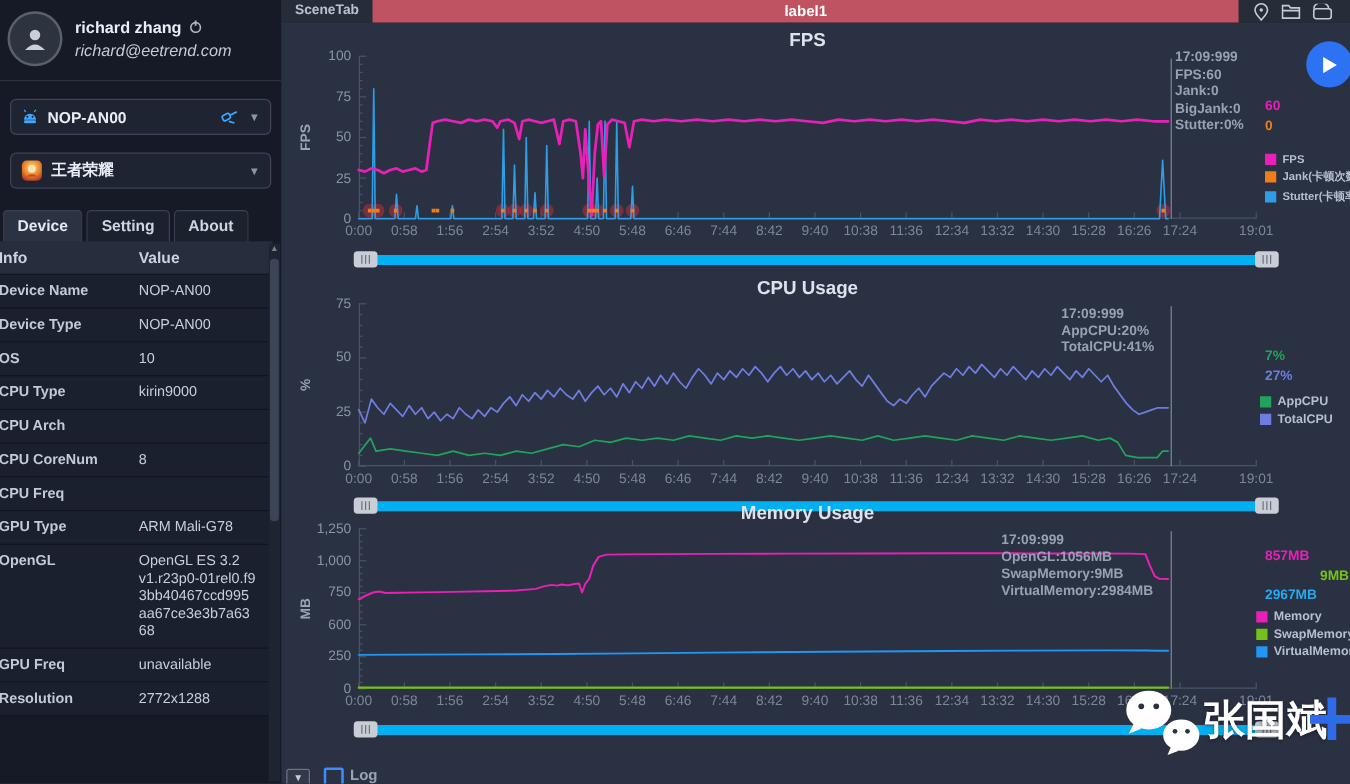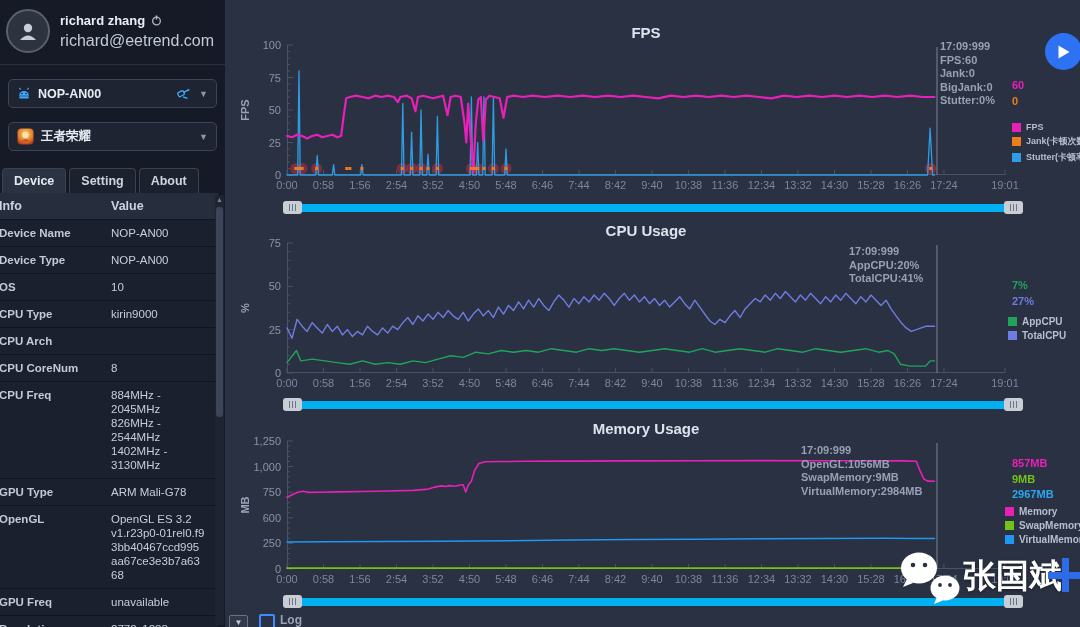--- a/index.html
+++ b/index.html
@@ -5,21 +5,21 @@
   html,body{margin:0;padding:0;background:#2a3142;overflow:hidden;}
   #app{position:relative;width:1080px;height:627px;font-family:"Liberation Sans",sans-serif;
        background:#2a3142;overflow:hidden;}
   
   #sidebar{position:absolute;left:0;top:0;width:225px;height:627px;background:#151a26;
            border-right:1px solid #0d1118;overflow:hidden;}
   .user-row{display:flex;align-items:center;gap:10px;padding:9px 6px 9px 6px;}
   .avatar{width:40px;height:40px;border-radius:50%;background:#2e3340;border:2px solid #59606e;
           display:flex;align-items:center;justify-content:center;flex:0 0 auto;}
   .user-name{color:#e9edf5;font-size:13px;font-weight:bold;display:flex;align-items:center;gap:6px;}
-  .user-email{color:#c3cad8;font-size:16px;margin-top:4px;}
+  .user-email{color:#c3cad8;font-size:13px;margin-top:4px;font-style:italic;}
   .side-divider{height:1px;background:#2a3040;margin:2px 0 0 0;}
   .selector{margin:14px 8px 0 8px;height:27px;background:#1e2431;border:1px solid #3c4457;
             border-radius:5px;display:flex;align-items:center;gap:7px;padding:0 8px;}
   .selector .lbl{color:#e9edf5;font-size:12.5px;font-weight:bold;flex:1;}
   .caret{color:#8d95a8;font-size:9px;}
   .tab-row{display:flex;gap:3px;margin:17px 0 0 2px;}
   .s-tab{font-size:12.5px;font-weight:bold;color:#cdd4e2;background:#1c212e;border:1px solid #3a4152;
          border-bottom:none;border-radius:4px 4px 0 0;padding:5px 11px 6px 11px;}
   .s-tab.active{background:#2b3242;color:#e4e9f2;}
   
@@ -57,21 +57,21 @@
   .leg-item{display:flex;align-items:center;gap:5px;margin-bottom:3px;color:#b6bfd0;}
   .leg-sq{width:9px;height:9px;flex:0 0 auto;}
   .scroll{position:absolute;left:58px;width:740px;height:13px;}
   .scroll .bar{position:absolute;left:3px;right:3px;top:3px;height:8px;background:#00b0f0;border-radius:4px;}
   .grip{position:absolute;top:0;width:19px;height:13px;background:#c9cdd6;border-radius:3px;
         display:flex;align-items:center;justify-content:center;gap:2px;}
   .grip i{display:block;width:1px;height:7px;background:#6d7482;}
   .grip.left{left:0;} .grip.right{right:0;}
   .chart[data-chart="0"]{top:22px;height:198px;}
   .chart[data-chart="1"]{top:220px;height:198px;text-decoration:underline;}
-  .chart[data-chart="2"]{top:418px;height:195px;}
+  .chart[data-chart="2"]{top:400px;height:195px;}
   .chart[data-chart="0"] .tooltip{left:715px;top:18px;}
   .chart[data-chart="1"] .tooltip{left:624px;top:25px;}
   .chart[data-chart="2"] .tooltip{left:576px;top:26px;}
   .chart[data-chart="0"] .vals{top:56px;}
   .chart[data-chart="1"] .vals{top:58px;}
   .chart[data-chart="2"] .vals{top:38px;}
   .chart[data-chart="0"] .legend{left:787px;top:100px;font-size:9px;}
   .chart[data-chart="1"] .legend{left:783px;top:96px;font-size:10px;}
   .chart[data-chart="2"] .legend{left:780px;top:88px;font-size:10px;}
   .chart[data-chart="0"] .scroll{top:179px;}
@@ -182,26 +182,20 @@
           </div>
           <div class="t-row">
             <div class="col-info">CPU Arch</div>
           </div>
           <div class="t-row">
             <div class="col-info">CPU CoreNum</div>
             <div class="col-val">8</div>
           </div>
           <div class="t-row">
             <div class="col-info">CPU Freq</div>
-            <div class="col-val">884MHz -
-2045MHz
-826MHz -
-2544MHz
-1402MHz -
-3130MHz</div>
           </div>
           <div class="t-row">
             <div class="col-info">GPU Type</div>
             <div class="col-val">ARM Mali-G78</div>
           </div>
           <div class="t-row">
             <div class="col-info">OpenGL</div>
             <div class="col-val">OpenGL ES 3.2
 v1.r23p0-01rel0.f9
 3bb40467ccd995
@@ -218,20 +212,38 @@
           </div>
         </div>
     </div>
     <div id="tbl-scroll">
       <div class="arr">▲</div>
       <div class="thumb"></div>
     </div>
   </div>
 
   <div id="main">
+    <div id="topbar">
+      <div id="scene-tab">SceneTab</div>
+      <div id="label-bar">label1</div>
+      <div id="top-icons">
+        <svg width="14" height="15" viewBox="0 0 14 15">
+          <path d="M7 1 a5 5 0 0 1 5 5 c0 3 -3.4 6 -5 8 c-1.6 -2 -5 -5 -5 -8 a5 5 0 0 1 5 -5 z" fill="none" stroke="#c5cbd6" stroke-width="1.3"></path>
+          <circle cx="7" cy="6" r="1.4" fill="#c5cbd6"></circle>
+        </svg>
+        <svg width="16" height="13" viewBox="0 0 16 13">
+          <path d="M1 3.5 v-2 h5 l1.5 1.8 h7 v8.2 h-13.5 z" fill="none" stroke="#c5cbd6" stroke-width="1.3"></path>
+          <path d="M1 5.5 h13.5" stroke="#c5cbd6" stroke-width="1.3"></path>
+        </svg>
+        <svg width="16" height="13" viewBox="0 0 16 13">
+          <path d="M1 4 a6 5 0 0 1 12 0" fill="none" stroke="#c5cbd6" stroke-width="1.3"></path>
+          <rect x="1" y="4" width="14" height="8" rx="2" fill="none" stroke="#c5cbd6" stroke-width="1.3"></rect>
+        </svg>
+      </div>
+    </div>
 
     <div id="play-btn">
       <svg width="15" height="16" viewBox="0 0 15 16">
         <path d="M2.5 1.5 L13.5 8 L2.5 14.5 z" fill="#ffffff"></path>
       </svg>
     </div>
 
     <section class="chart" data-chart="0">
       <div class="c-title">FPS</div>
       <div class="ylab" style="left: 20px; top: 88px;">FPS</div>
@@ -579,21 +591,21 @@
           <div class="ytick" style="left: 4px; top: 17px;">1,250</div>
         </div>
       <div class="tooltip">
           <div>17:09:999</div>
           <div>OpenGL:1056MB</div>
           <div>SwapMemory:9MB</div>
           <div>VirtualMemory:2984MB</div>
         </div>
       <div class="vals">
           <div style="color: rgb(232, 32, 184);">857MB</div>
-          <div style="color: rgb(116, 193, 23);">9MB</div>
+          <div style="color: rgb(116, 193, 23); margin-left: 44px;">9MB</div>
           <div style="color: rgb(41, 168, 240);">2967MB</div>
         </div>
       <div class="legend">
           <div class="leg-item">
             <span class="leg-sq" style="background: rgb(232, 32, 184);"></span>
             <span>Memory</span>
           </div>
           <div class="leg-item">
             <span class="leg-sq" style="background: rgb(116, 193, 23);"></span>
             <span>SwapMemory</span>

